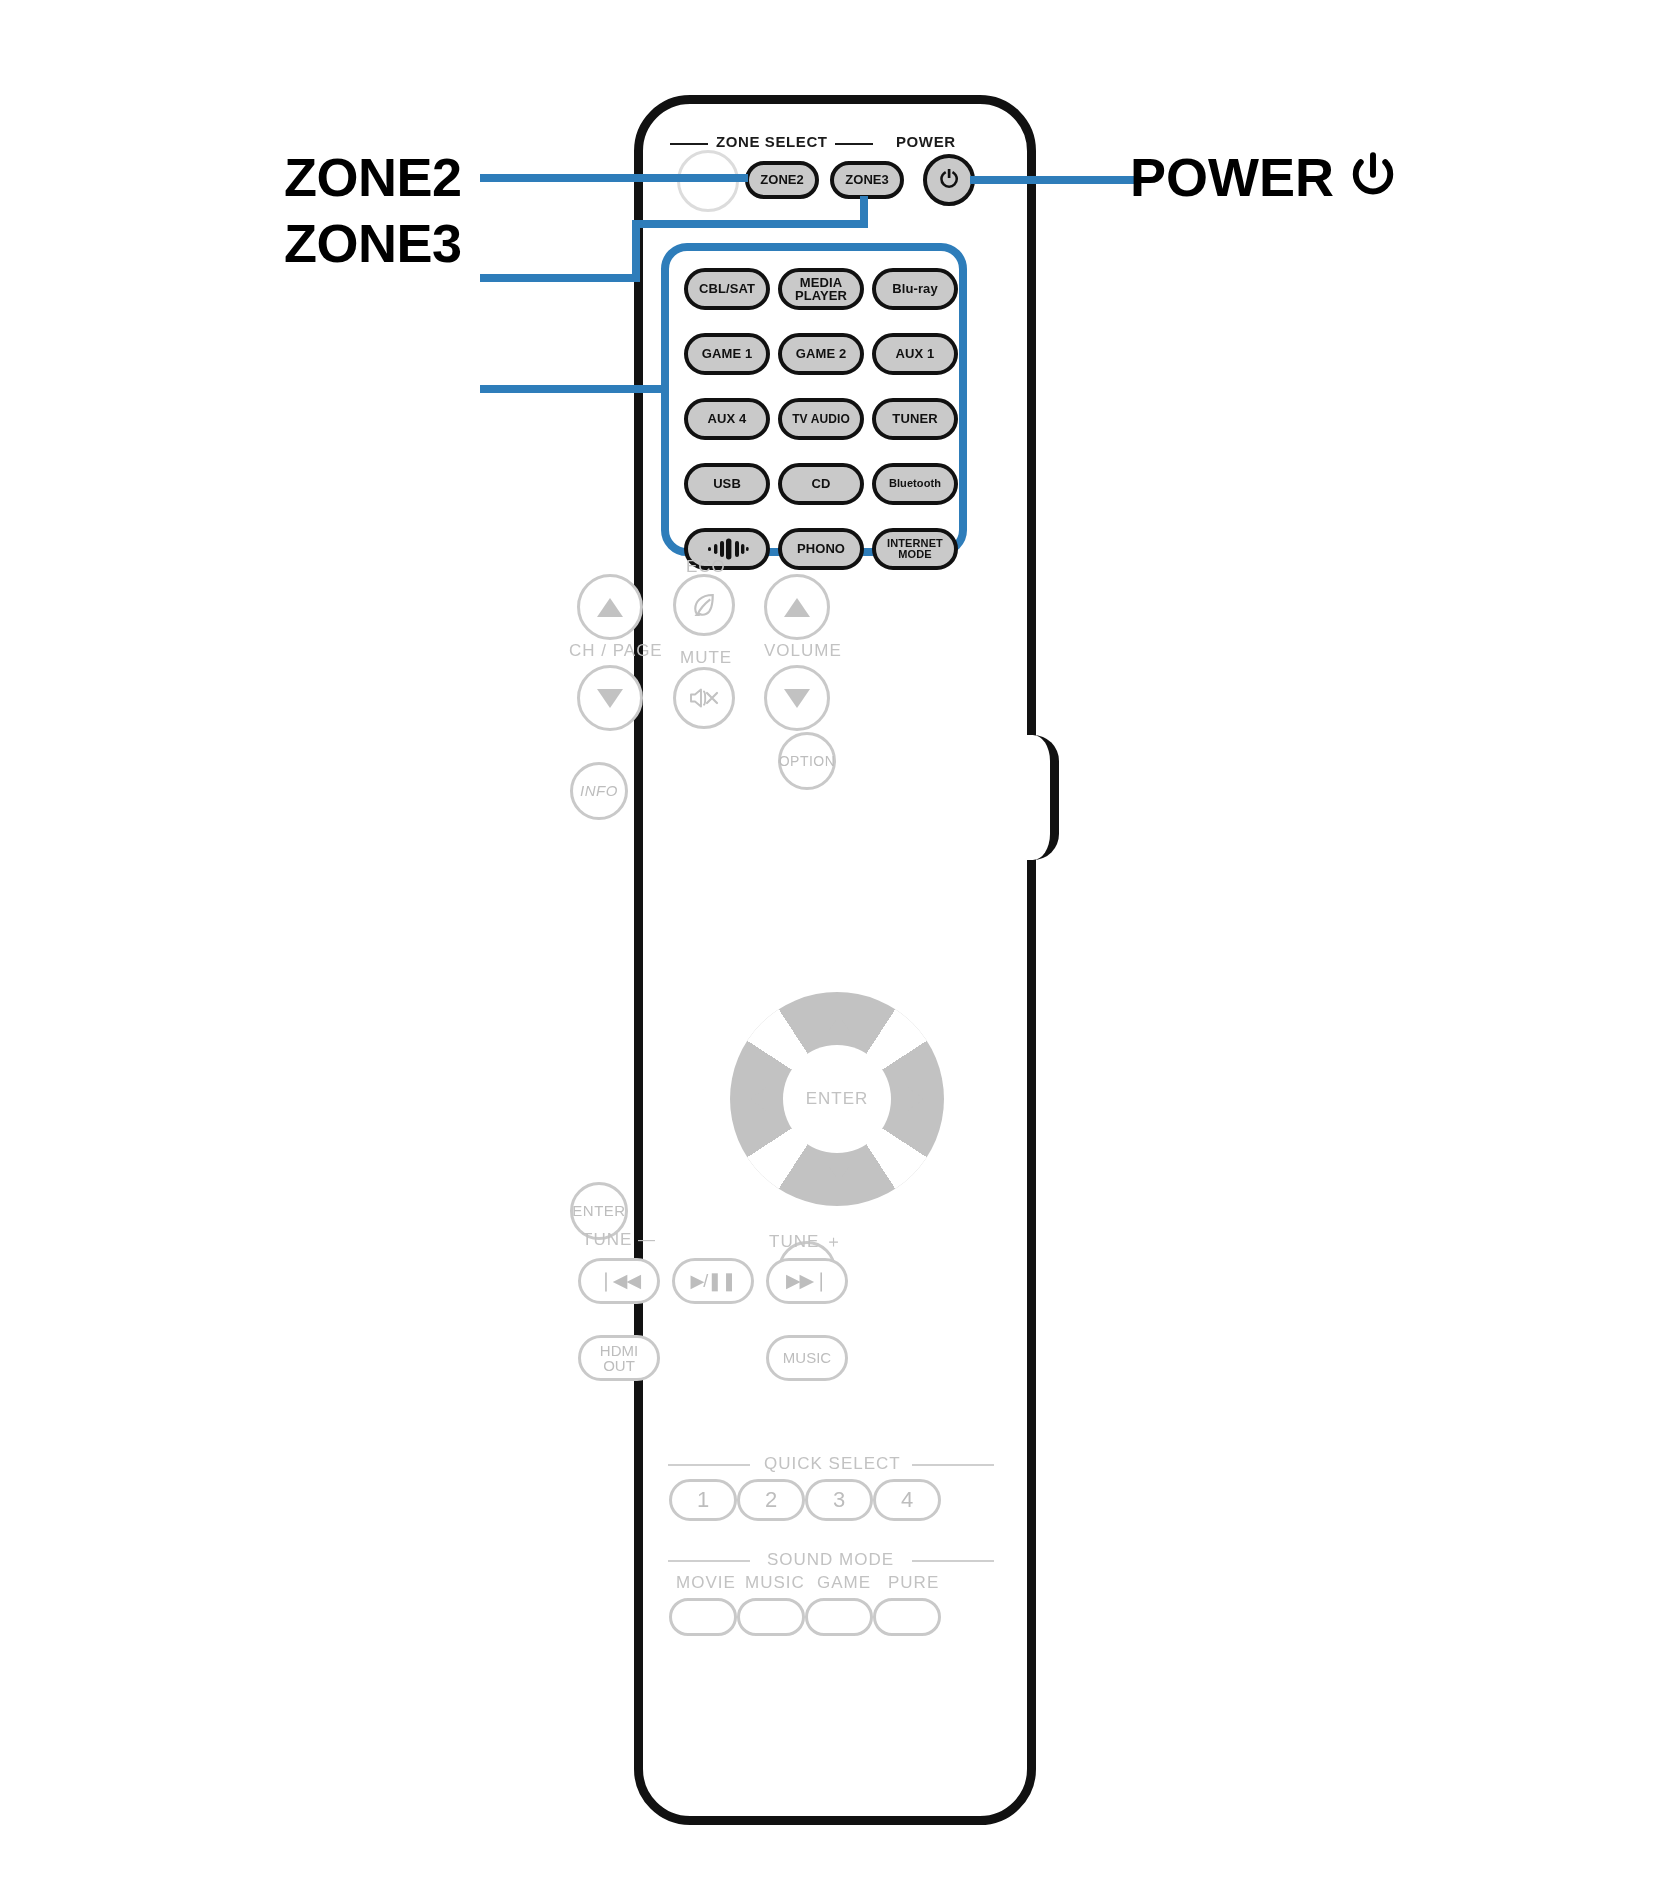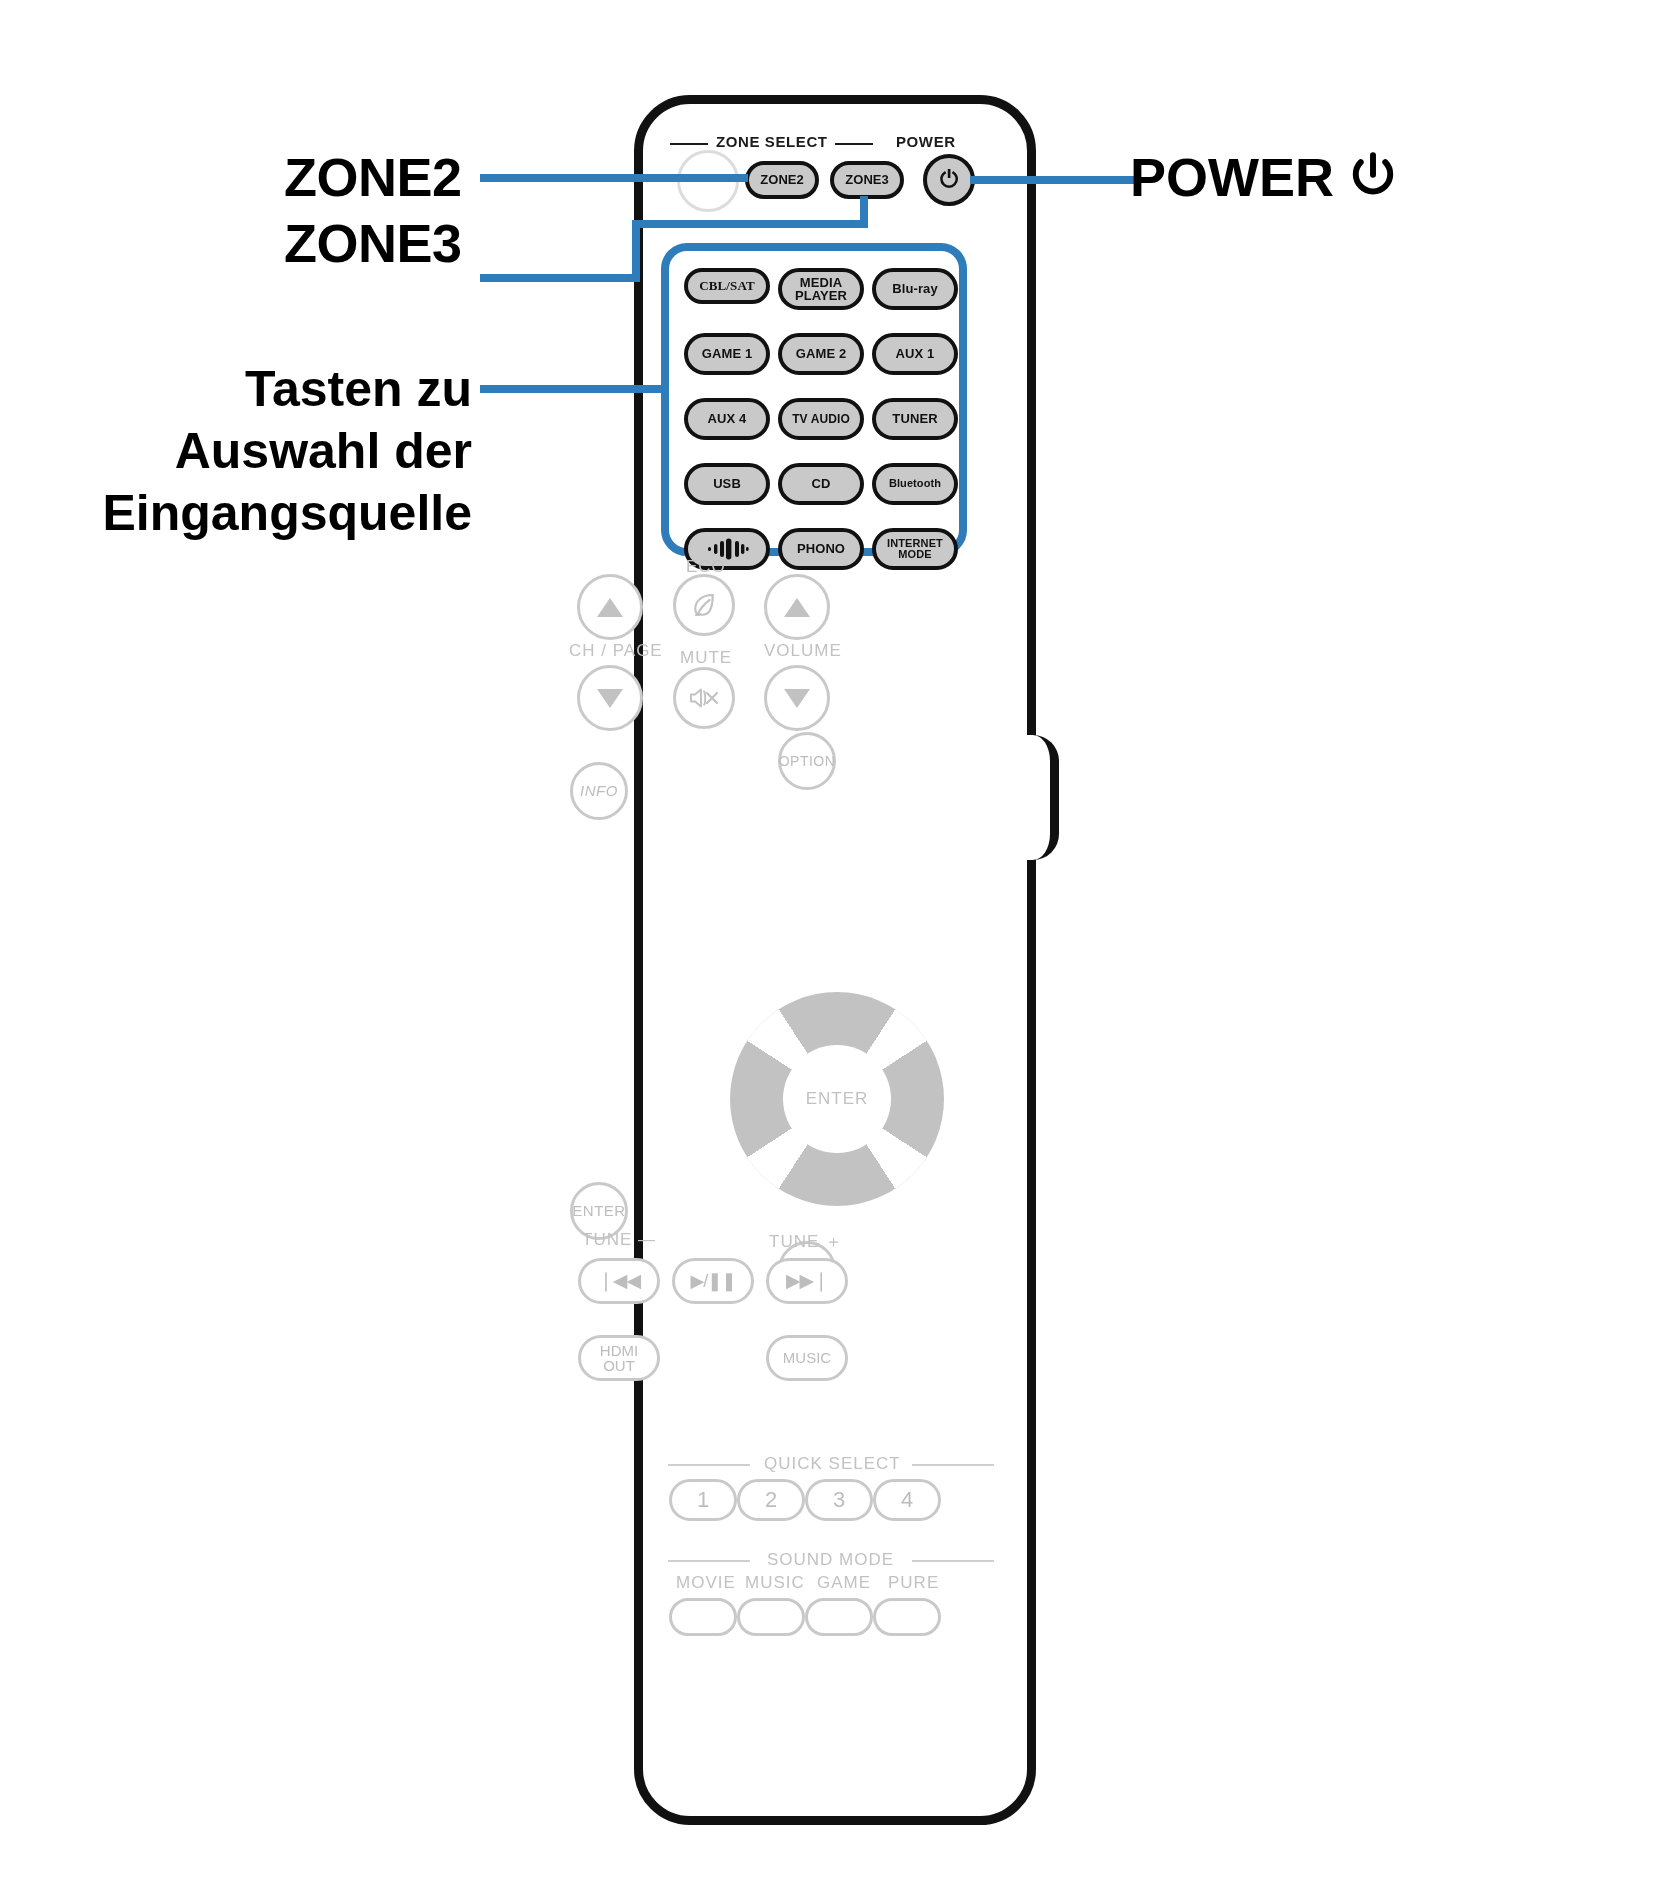--- a/index.html
+++ b/index.html
@@ -149,21 +149,21 @@
 
   <div class="zone-ghost"></div>
 
   <div class="btn dark" style="left:733px;top:161px;width:74px;height:38px;font-size:13px;">ZONE2</div>
   <div class="btn dark" style="left:818px;top:161px;width:74px;height:38px;font-size:13px;">ZONE3</div>
 
   <div class="btn dark" style="left:911px;top:154px;width:52px;height:52px;font-size:23px;border-radius:50%;">⏻</div>
 
   <div class="src-highlight"></div>
 
-  <div class="btn dark src-btn" style="left:672px;top:268px;width:86px;height:36px;font-family:Liberation Serif, serif;">CBL/SAT</div>
+  <div class="btn dark src-btn" style="left:672px;top:268px;width:86px;height:42px;">CBL/SAT</div>
   <div class="btn dark src-btn" style="left:766px;top:268px;width:86px;height:42px;">MEDIA
 PLAYER</div>
   <div class="btn dark src-btn" style="left:860px;top:268px;width:86px;height:42px;">Blu-ray</div>
 
   <div class="btn dark src-btn" style="left:672px;top:333px;width:86px;height:42px;">GAME 1</div>
   <div class="btn dark src-btn" style="left:766px;top:333px;width:86px;height:42px;">GAME 2</div>
   <div class="btn dark src-btn" style="left:860px;top:333px;width:86px;height:42px;">AUX 1</div>
 
   <div class="btn dark src-btn" style="left:672px;top:398px;width:86px;height:42px;">AUX 4</div>
   <div class="btn dark src-btn" style="left:766px;top:398px;width:86px;height:42px;font-size:12px;">TV AUDIO</div>
@@ -287,23 +287,20 @@
   <div class="cl cl-h" style="left:620px;top:220px;width:236px;"></div>
   <div class="cl cl-v" style="left:620px;top:220px;height:62px;"></div>
   <div class="cl cl-h" style="left:468px;top:274px;width:160px;"></div>
 
   <div class="cl cl-h" style="left:468px;top:385px;width:185px;"></div>
 
   <div class="cl cl-h" style="left:958px;top:176px;width:170px;"></div>
 
   <div class="annot annot-big" style="left:272px;top:146px;">ZONE2</div>
   <div class="annot annot-big" style="left:272px;top:212px;">ZONE3</div>
-  <div class="annot-blk" style="left:40px;top:358px;width:420px;">Tasten zu
-Auswahl der
-Eingangsquelle</div>
 
   <div class="annot-right" style="left:1118px;top:146px;">
     <span>POWER</span>
     <svg width="46" height="50" viewBox="0 0 24 26">
       <path d="M12 1.6v10.2" stroke="#000" stroke-width="3.1" stroke-linecap="round" fill="none"></path>
       <path d="M5.6 5.2a9 9 0 1 0 12.8 0" stroke="#000" stroke-width="3.1" stroke-linecap="round" fill="none"></path>
     </svg>
   </div>
 
 </div>

